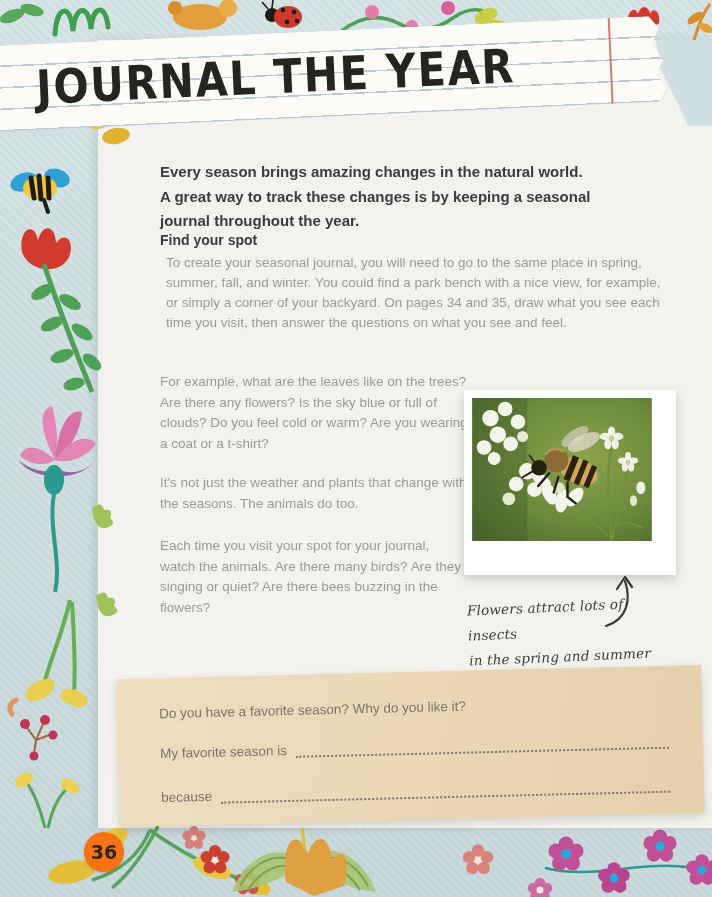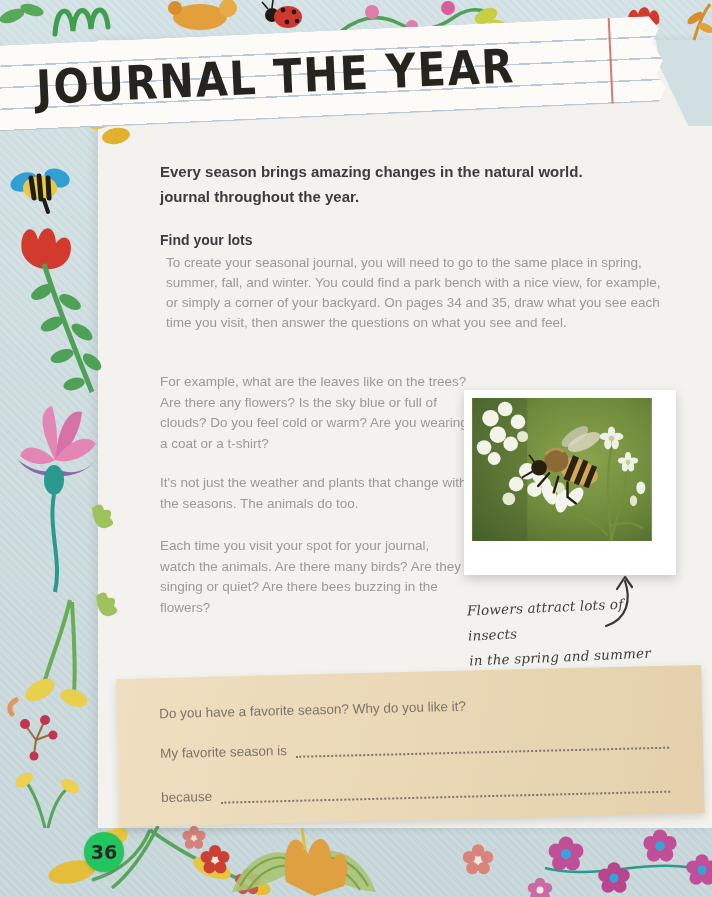--- a/index.html
+++ b/index.html
@@ -54,21 +54,21 @@
          background-image:linear-gradient(100deg, rgba(255,255,255,.15), rgba(140,110,60,.08));
          transform:rotate(-1.4deg);box-shadow:0 4px 8px rgba(60,60,50,.18);
          color:#7b7569;font-size:13.5px;}
   .kraft .q{position:absolute;left:42px;top:28px;}
   .krow{position:absolute;left:42px;right:34px;display:flex;align-items:flex-end;}
   .krow1{top:66px;} .krow2{top:110px;}
   .dotline{flex:1;margin-left:9px;border-bottom:2px dotted #7d7666;height:15px;}
 
   
   .pagenum{position:absolute;left:84px;top:832px;width:40px;height:40px;border-radius:50%;
-           background:#22c55e;display:flex;align-items:center;justify-content:center;
+           background:#f97316;display:flex;align-items:center;justify-content:center;
            font-family:"DejaVu Sans",sans-serif;font-weight:800;font-size:19px;color:#2b2a27;
            box-shadow:0 1px 3px rgba(50,60,70,.25);}
 
   .decor{position:absolute;pointer-events:none;}
   .z1{z-index:1}.z2{z-index:2}.z3{z-index:3}.z4{z-index:4}.z5{z-index:5}
 </style>
 </head>
 <body>
 
 <div class="page">
@@ -264,24 +264,25 @@
     </g>
   </svg>
 
   <div class="banner z4">
     <div class="redline"></div>
     <div class="title">JOURNAL THE YEAR</div>
   </div>
 
   <div class="intro z3">
     <div>Every season brings amazing changes in the natural world.</div>
+    <div>A great way to track these changes is by keeping a seasonal</div>
     <div>journal throughout the year.</div>
   </div>
 
-  <div class="find-heading z3">Find your lots</div>
+  <div class="find-heading z3">Find your spot</div>
   <div class="find-body z3">To create your seasonal journal, you will need to go to the same place in spring, summer, fall, and winter. You could find a park bench with a nice view, for example, or simply a corner of your backyard. On pages 34 and 35, draw what you see each time you visit, then answer the questions on what you see and feel.</div>
 
   <div class="col-para p1 z3">For example, what are the leaves like on the trees? Are there any flowers? Is the sky blue or full of clouds? Do you feel cold or warm? Are you wearing a coat or a t-shirt?</div>
   <div class="col-para p3 z3">Each time you visit your spot for your journal, watch the animals. Are there many birds? Are they singing or quiet? Are there bees buzzing in the flowers?</div>
   <div class="col-para p2 z3">It's not just the weather and plants that change with the seasons. The animals do too.</div>
 
   <div class="polaroid z3">
     <svg width="180" height="143" viewBox="0 0 196 156">
       <defs>
         <radialGradient id="bg" cx="62%" cy="42%" r="80%">

